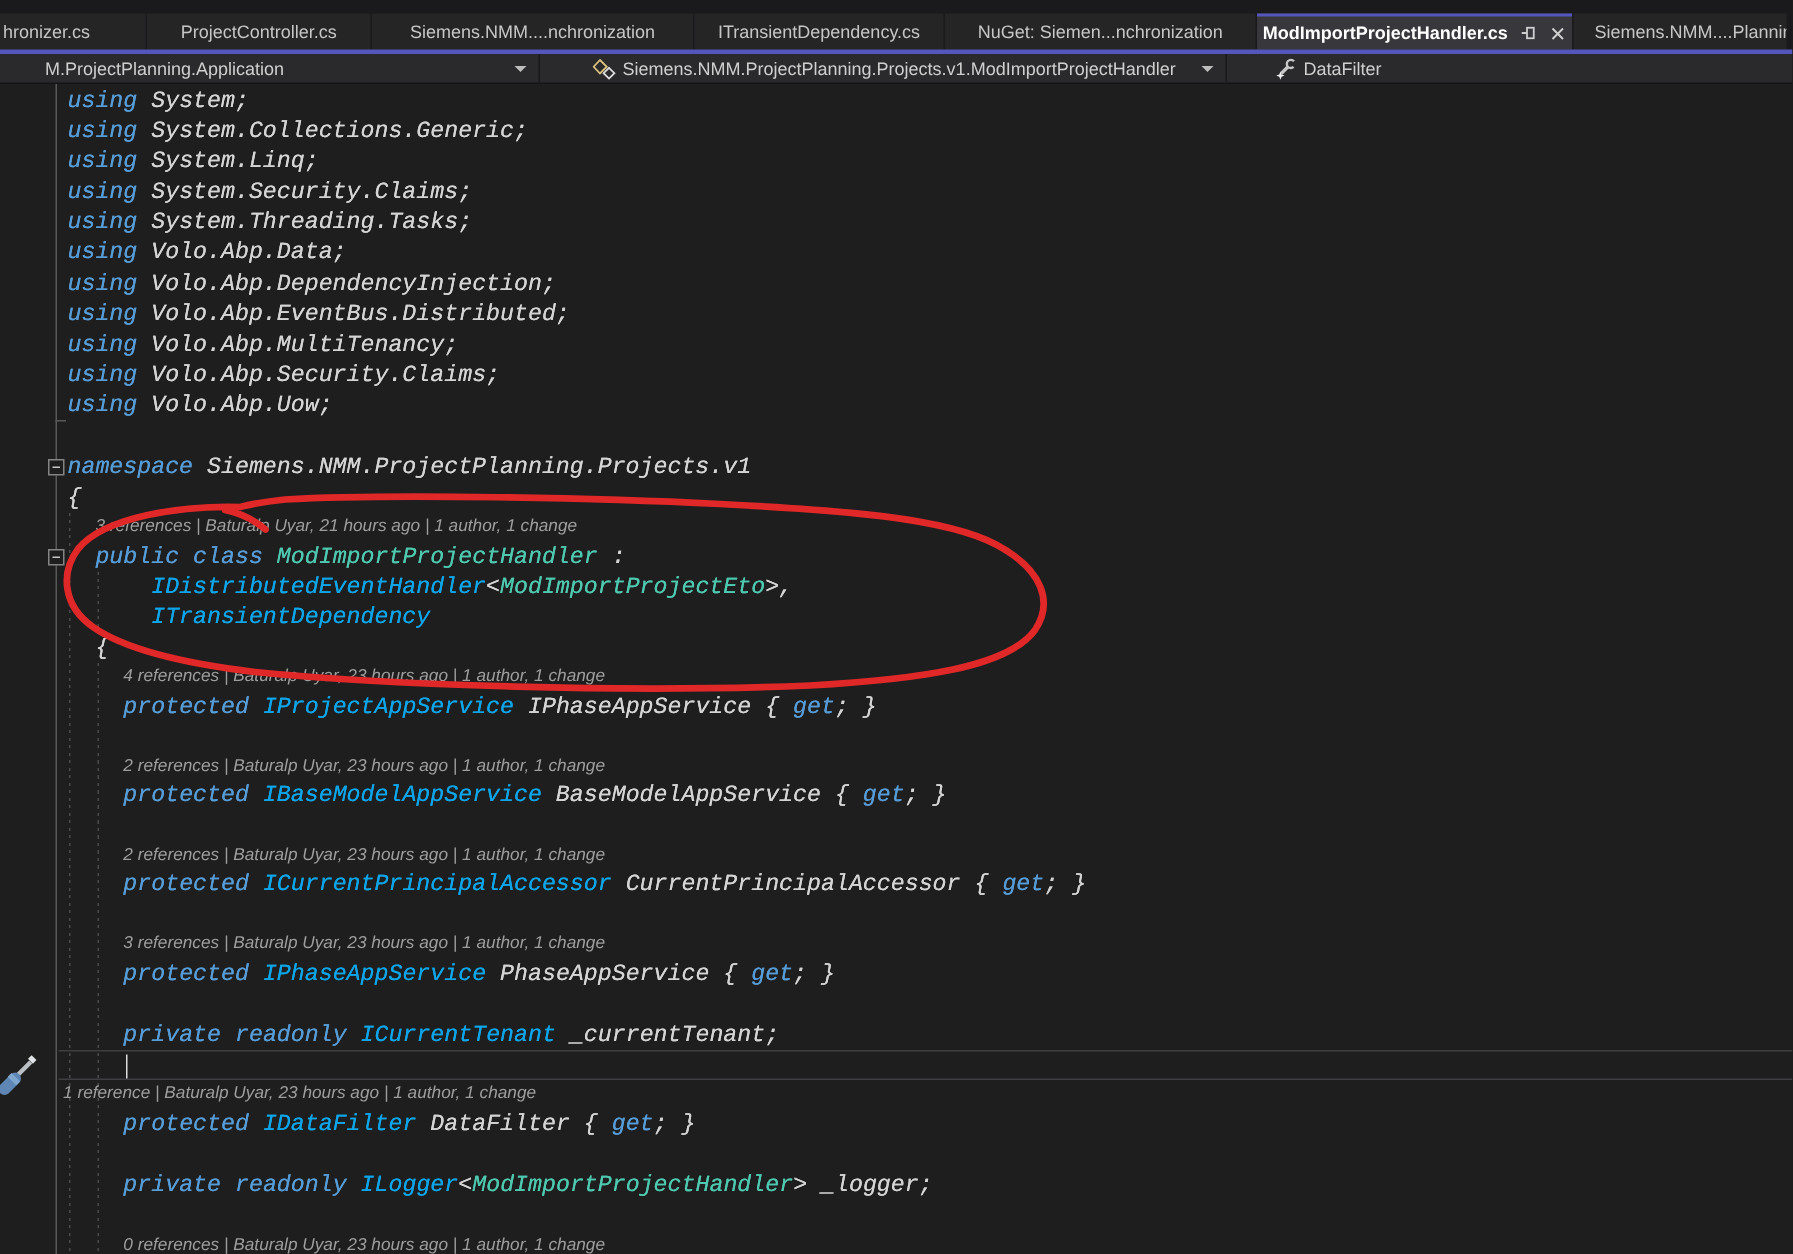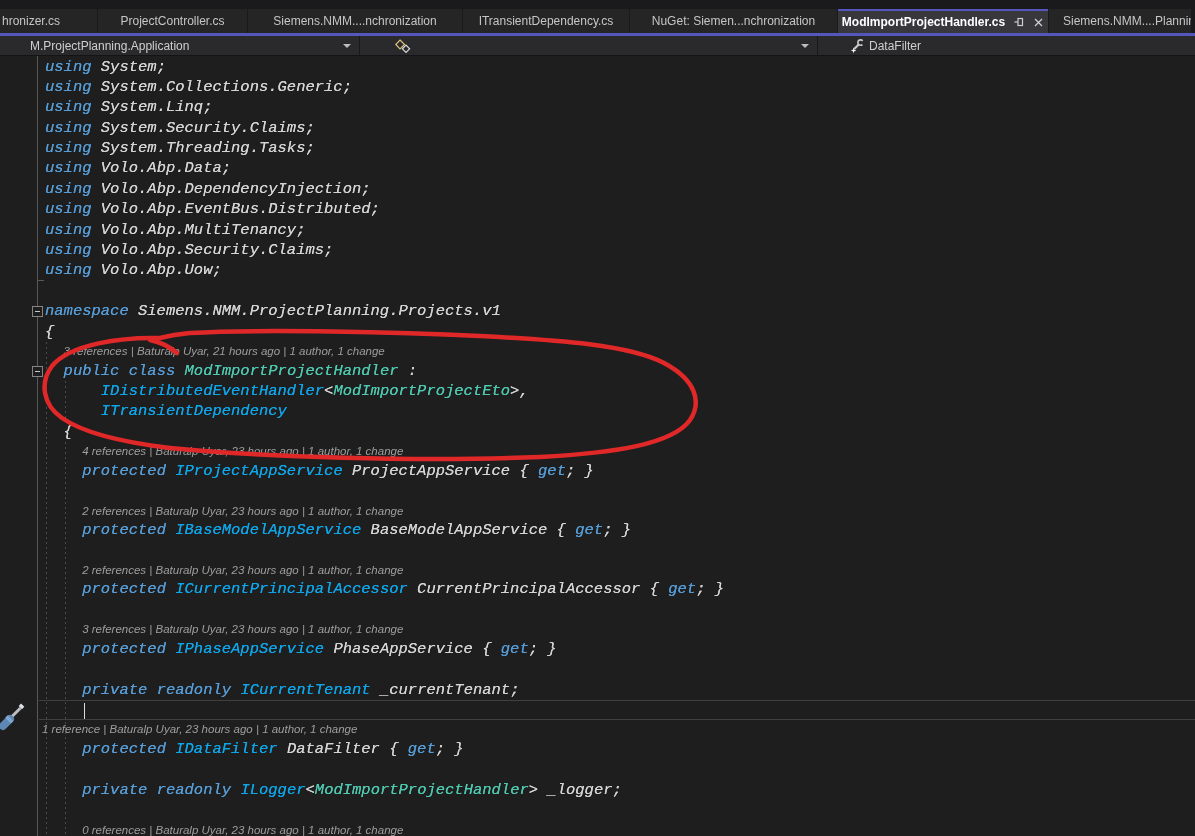--- a/index.html
+++ b/index.html
@@ -102,20 +102,21 @@
       <span class="bc-arrow"></span>
     </div>
     <div class="bc-sep" style="left:359px"></div>
     <div class="bc-sec bc-type">
       <span class="bc-icon">
         <svg width="16" height="15" viewBox="0 0 16 15">
           <path d="M5 1 L9.5 5.5 L5 10 L0.8 5.5 Z" fill="none" stroke="#d9c17c" stroke-width="1.2"></path>
           <path d="M11 6.2 L14.6 9.8 L11 13.4 L7.4 9.8 Z" fill="none" stroke="#dcdcdc" stroke-width="1.2"></path>
         </svg>
       </span>
+      <span class="bc-txt">Siemens.NMM.ProjectPlanning.Projects.v1.ModImportProjectHandler</span>
       <span class="bc-arrow"></span>
     </div>
     <div class="bc-sep" style="left:817px"></div>
     <div class="bc-sec bc-memb">
       <span class="bc-icon">
         <svg width="16" height="16" viewBox="0 0 16 16">
           <circle cx="10.6" cy="4.6" r="2.7" fill="none" stroke="#c8c8c8" stroke-width="1.6" stroke-dasharray="12.5 4.5" stroke-dashoffset="-2.2"></circle>
           <path d="M8.7 6.5 L4.2 11" stroke="#c8c8c8" stroke-width="2.2"></path>
           <path d="M3.6 9.6 l.75 2.05 2.05.75 -2.05.75 -.75 2.05 -.75-2.05 -2.05-.75 2.05-.75 z" fill="#f2f2f2"></path>
         </svg>
@@ -145,21 +146,21 @@
         <div class="row"><span class="kw">using</span><span> Volo.Abp.Uow;</span></div>
         <div class="row"></div>
         <div class="row"><span class="kw">namespace</span><span> Siemens.NMM.ProjectPlanning.Projects.v1</span></div>
         <div class="row"><span>{</span></div>
         <div class="row lens" style="padding-left: 63.6px;">3 references | Baturalp Uyar, 21 hours ago | 1 author, 1 change</div>
         <div class="row"><span>  </span><span class="kw">public</span><span> </span><span class="kw">class</span><span> </span><span class="cls">ModImportProjectHandler</span><span> :</span></div>
         <div class="row"><span>      </span><span class="int">IDistributedEventHandler</span><span>&lt;</span><span class="cls">ModImportProjectEto</span><span>&gt;,</span></div>
         <div class="row"><span>      </span><span class="int">ITransientDependency</span></div>
         <div class="row"><span>  {</span></div>
         <div class="row lens" style="padding-left: 82.2px;">4 references | Baturalp Uyar, 23 hours ago | 1 author, 1 change</div>
-        <div class="row"><span>    </span><span class="kw">protected</span><span> </span><span class="int">IProjectAppService</span><span> ProjectAppService { </span><span class="kw">get</span><span>; }</span></div>
+        <div class="row"><span>    </span><span class="kw">protected</span><span> </span><span class="int">IProjectAppService</span><span> IPhaseAppService { </span><span class="kw">get</span><span>; }</span></div>
         <div class="row"></div>
         <div class="row lens" style="padding-left: 82.2px;">2 references | Baturalp Uyar, 23 hours ago | 1 author, 1 change</div>
         <div class="row"><span>    </span><span class="kw">protected</span><span> </span><span class="int">IBaseModelAppService</span><span> BaseModelAppService { </span><span class="kw">get</span><span>; }</span></div>
         <div class="row"></div>
         <div class="row lens" style="padding-left: 82.2px;">2 references | Baturalp Uyar, 23 hours ago | 1 author, 1 change</div>
         <div class="row"><span>    </span><span class="kw">protected</span><span> </span><span class="int">ICurrentPrincipalAccessor</span><span> CurrentPrincipalAccessor { </span><span class="kw">get</span><span>; }</span></div>
         <div class="row"></div>
         <div class="row lens" style="padding-left: 82.2px;">3 references | Baturalp Uyar, 23 hours ago | 1 author, 1 change</div>
         <div class="row"><span>    </span><span class="kw">protected</span><span> </span><span class="int">IPhaseAppService</span><span> PhaseAppService { </span><span class="kw">get</span><span>; }</span></div>
         <div class="row"></div>

